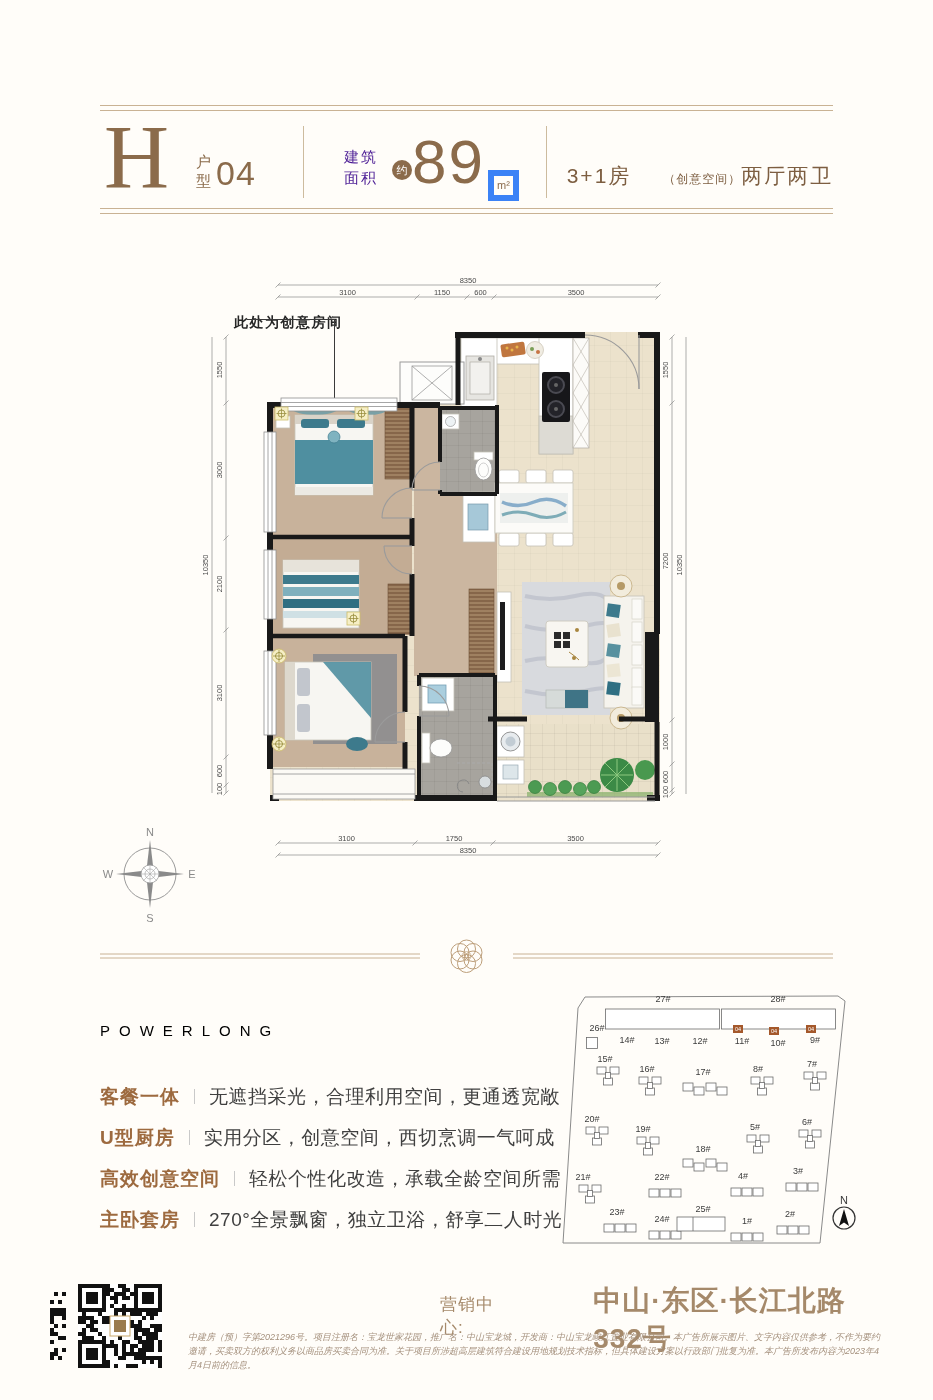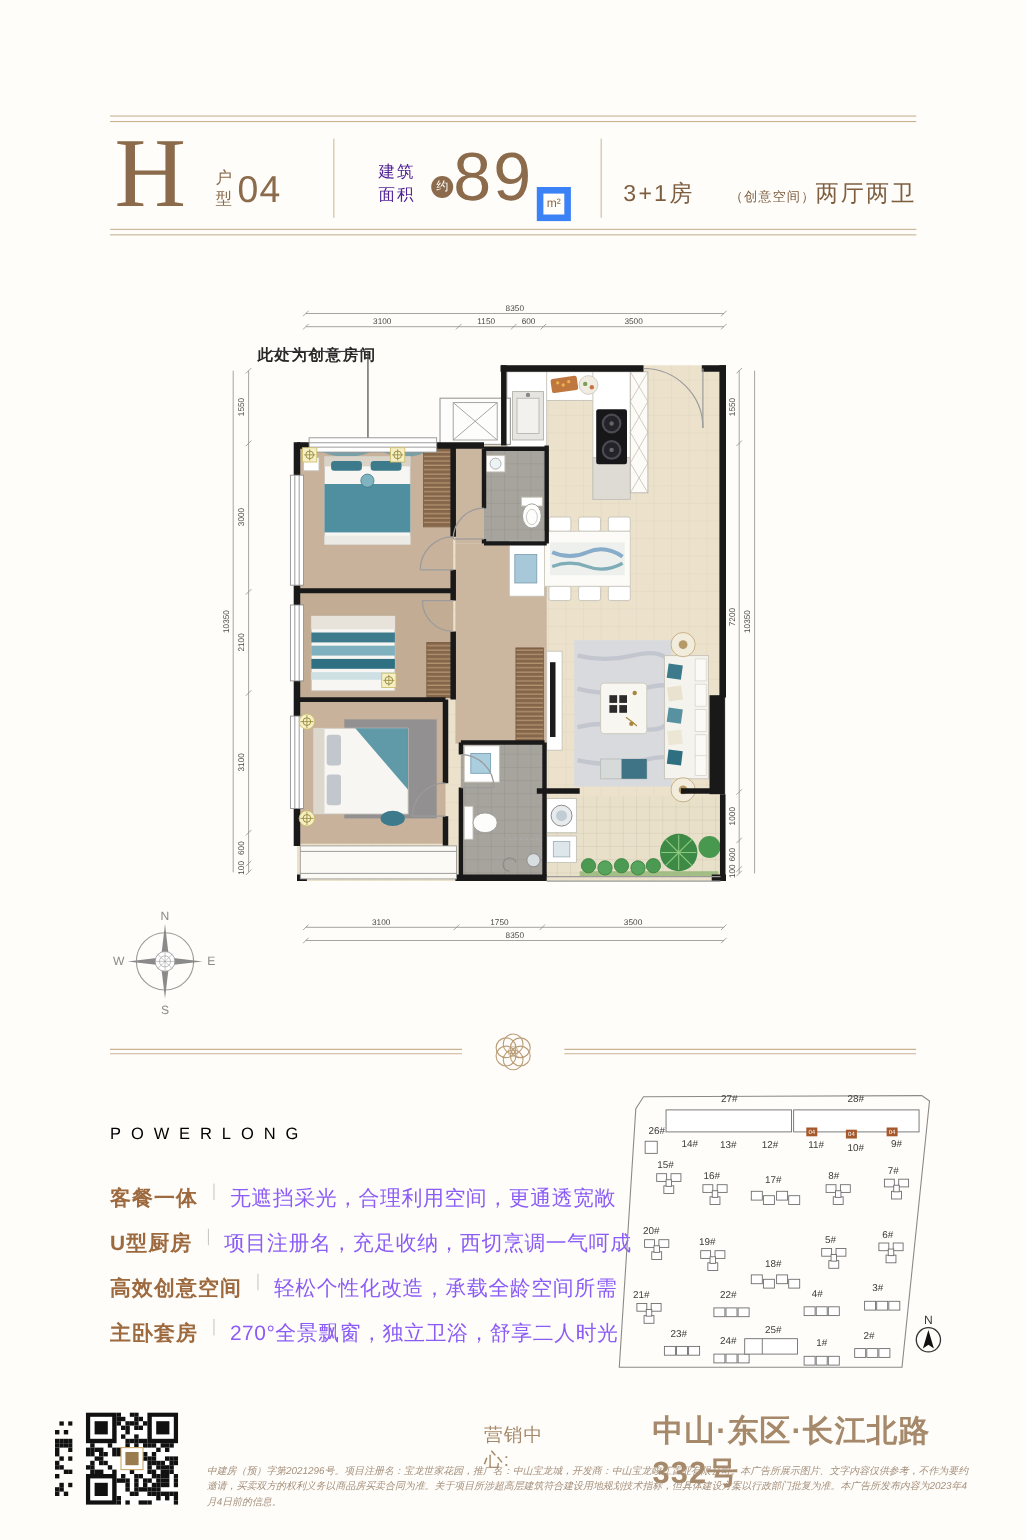--- a/index.html
+++ b/index.html
@@ -21,24 +21,24 @@
   .unitbox{width:19px;height:19px;border:6px solid #3b82f6;color:#8b6b4b;font-size:11px;
            line-height:19px;text-align:center;}
   .layoutline{font-size:21px;color:#7d5e41;letter-spacing:2px;white-space:nowrap;}
   .layoutline .paren{font-size:12px;letter-spacing:1px;margin-left:32px;}
   
   .annot{font-size:14px;font-weight:bold;color:#262626;letter-spacing:1.5px;}
   .annot-line{background:#3a3a3a;}
   
   .brand{font-size:15px;letter-spacing:9px;color:#000000;}
   
-  .feat-row{display:flex;height:41px;}
+  .feat-row{display:flex;align-items:center;height:41px;}
   .feat-label{font-size:19px;font-weight:bold;color:#9d6a3f;letter-spacing:1px;white-space:nowrap;}
   .feat-div{width:1px;height:15px;background:#c9c9c9;margin:0 14px;}
-  .feat-desc{font-size:19px;color:#8b5cf6;letter-spacing:.5px;white-space:nowrap;}
+  .feat-desc{font-size:19px;color:#404040;letter-spacing:.5px;white-space:nowrap;}
   
   .mkt{display:flex;justify-content:flex-end;align-items:baseline;color:#a5896a;}
   .mkt-label{font-size:17px;letter-spacing:1px;}
   .mkt-addr{font-size:28px;font-weight:600;letter-spacing:1px;margin-left:48px;}
   .disc{font-size:9px;color:#a5917e;line-height:1.55;text-align:left;}
   
   .wall{stroke:#191919;fill:none;}
   .w{fill:#fff;stroke:#c4c0b6;stroke-width:.8;}
   .diml{stroke:#8a8a8a;stroke-width:.7;}
   .dimt{font-size:7.5px;fill:#4a4a4a;text-anchor:middle;}
@@ -456,21 +456,21 @@
 
   <div class="abs" style="left:100px;top:1076px;">
     <div class="feat-row">
       <span class="feat-label">客餐一体</span>
       <span class="feat-div"></span>
       <span class="feat-desc">无遮挡采光，合理利用空间，更通透宽敞</span>
     </div>
     <div class="feat-row">
       <span class="feat-label">U型厨房</span>
       <span class="feat-div"></span>
-      <span class="feat-desc">项目注册名，充足收纳，西切烹调一气呵成</span>
+      <span class="feat-desc">实用分区，创意空间，西切烹调一气呵成</span>
     </div>
     <div class="feat-row">
       <span class="feat-label">高效创意空间</span>
       <span class="feat-div"></span>
       <span class="feat-desc">轻松个性化改造，承载全龄空间所需</span>
     </div>
     <div class="feat-row">
       <span class="feat-label">主卧套房</span>
       <span class="feat-div"></span>
       <span class="feat-desc">270°全景飘窗，独立卫浴，舒享二人时光</span>

